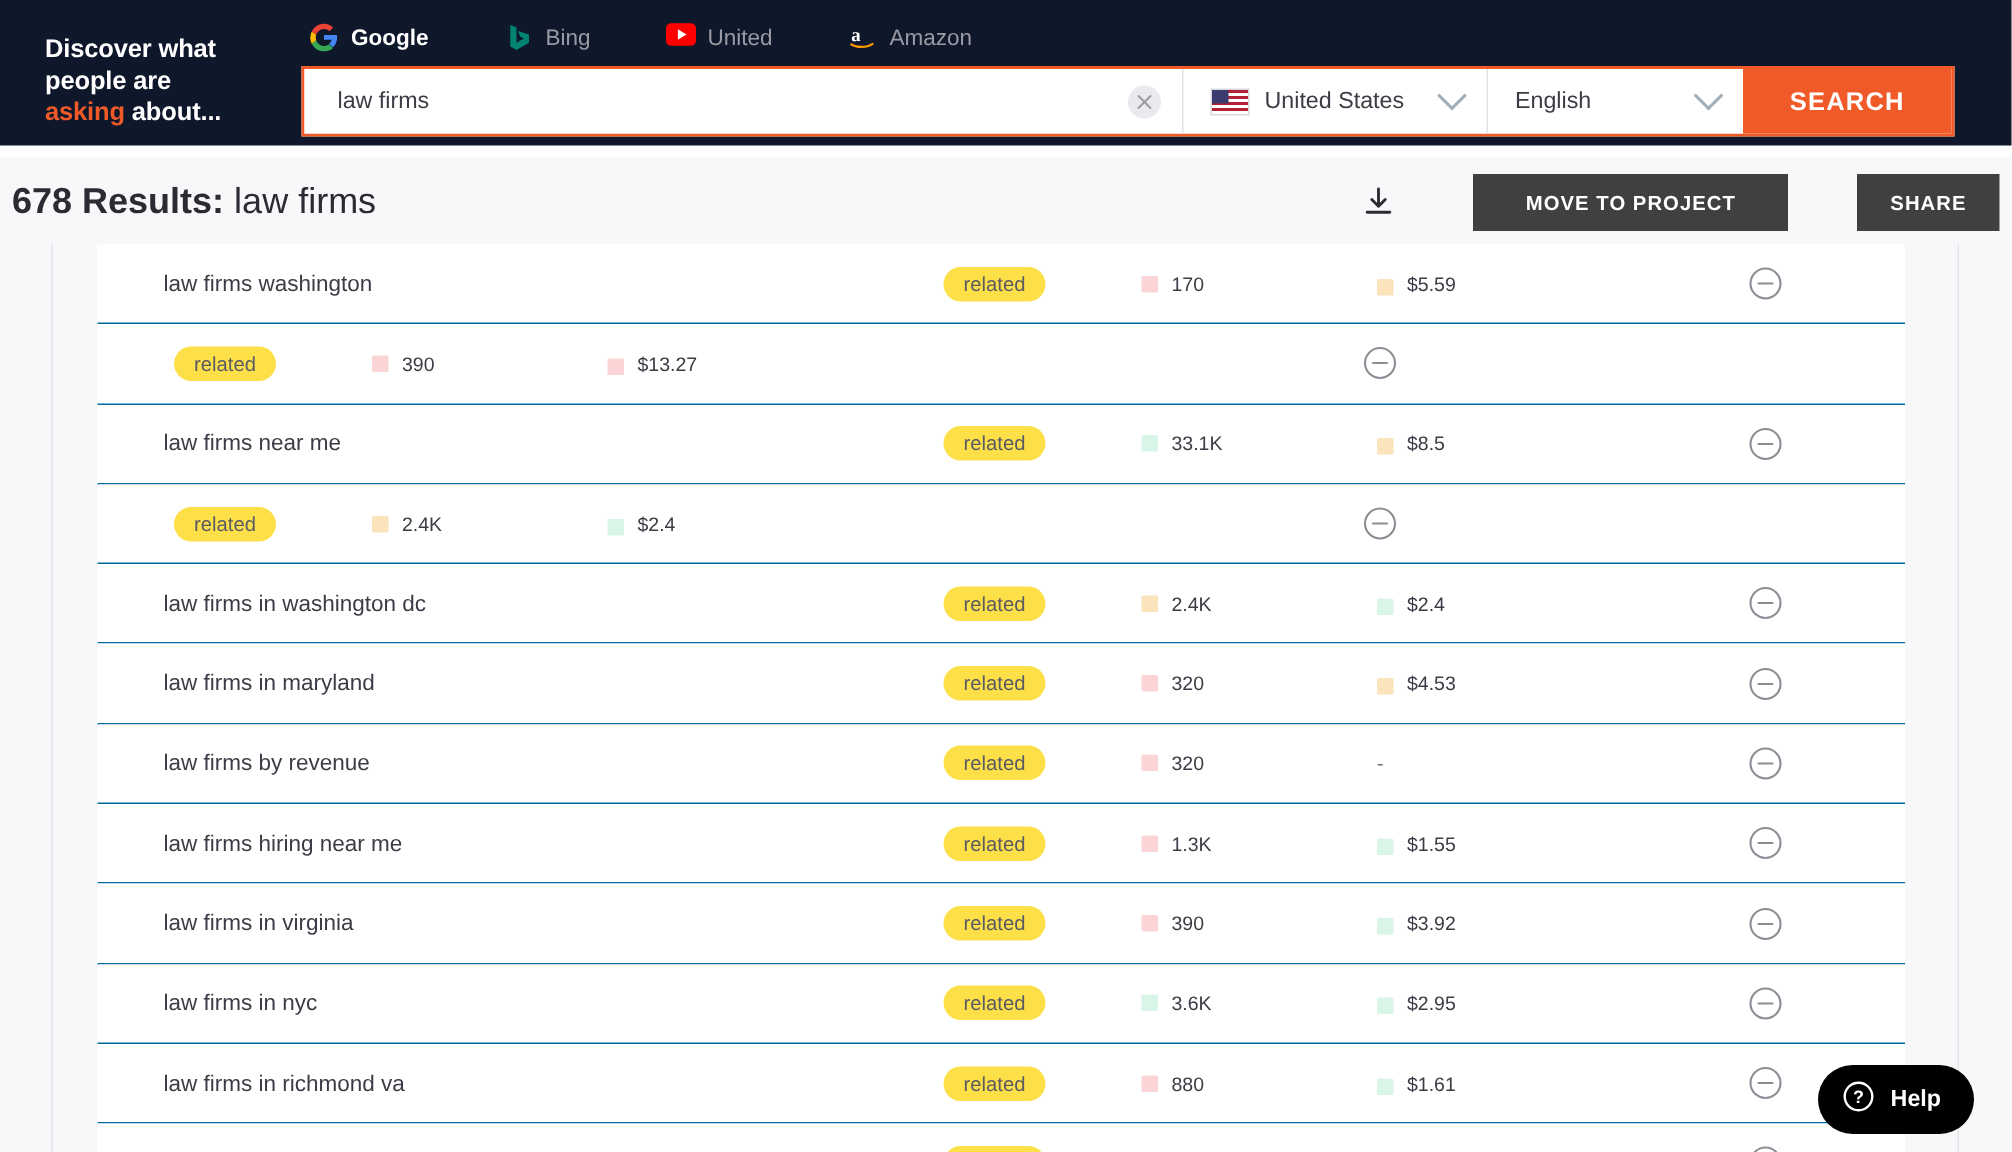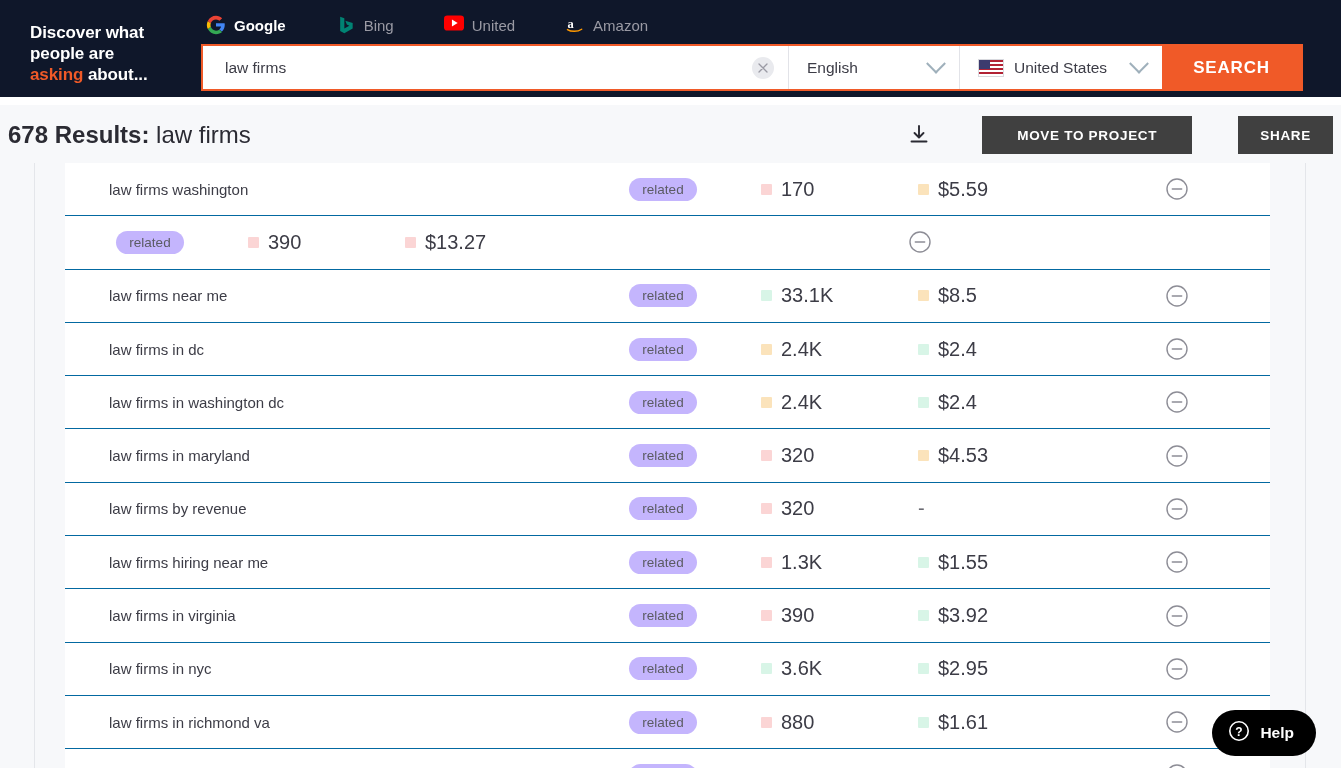--- a/index.html
+++ b/index.html
@@ -203,31 +203,31 @@
   .c-kw {
     flex: 0 0 513px;
     padding-left: 44px;
     font-size: 15px;
     color: #3c3c46;
     white-space: nowrap;
     overflow: hidden;
   }
   .c-tag { flex: 0 0 170px; display: flex; justify-content: center; }
   .badge {
-    background: #c4b5fd;
+    background: #fde047;
     color: #5b5b63;
     font-size: 13.5px;
     border-radius: 13px;
     padding: 4px 13px;
     white-space: nowrap;
   }
   .c-vol { flex: 0 0 160px; display: flex; align-items: center; gap: 9px; padding-left: 13px; }
-  .c-cpc { flex: 0 0 175px; display: flex; align-items: center; gap: 9px; padding-left: 10px; }
+  .c-cpc { flex: 0 0 175px; display: flex; align-items: flex-end; gap: 9px; padding-left: 10px; }
   .sw { width: 11px; height: 11px; flex: 0 0 11px; border-radius: 1px; }
-  .val { font-size: 20px; color: #3c3c46; }
+  .val { font-size: 13px; color: #3c3c46; }
   .val.dash { color: #6a6a72; }
   .c-act { flex: 1 1 auto; display: flex; justify-content: center; }
   .minus-btn {
     width: 26px; height: 26px;
     border: none; background: none;
     cursor: pointer;
     display: flex; align-items: center; justify-content: center;
   }
 
   
@@ -308,31 +308,31 @@
 
     <div class="search-field">
       <input type="text" value="law firms" style="">
       <button class="clear-btn">
         <svg width="10" height="10" viewBox="0 0 10 10">
           <path d="M1 1 L9 9 M9 1 L1 9" stroke="#9a9aa4" stroke-width="1.3" stroke-linecap="round"></path>
         </svg>
       </button>
     </div>
 
-    <div class="sel language">
-      <span class="sel-label">English</span>
-      <span class="chev"></span>
-    </div>
-
     <div class="sel country">
       <span class="flag">
         <span class="stripes"></span>
         <span class="canton"></span>
       </span>
       <span class="sel-label">United States</span>
+      <span class="chev"></span>
+    </div>
+
+    <div class="sel language">
+      <span class="sel-label">English</span>
       <span class="chev"></span>
     </div>
 
     <button class="search-btn">SEARCH</button>
   </div>
 </div>
 
 <div class="resultsbar">
   <div class="results-title">
     <b>678 Results:</b>
@@ -414,21 +414,20 @@
         <div class="c-act">
           <button class="minus-btn">
             <svg width="24" height="24" viewBox="0 0 24 24">
               <circle cx="12" cy="12" r="10" fill="none" stroke="#8d8d96" stroke-width="1.4"></circle>
               <path d="M7.3 12 H16.7" stroke="#8d8d96" stroke-width="1.4" stroke-linecap="round"></path>
             </svg>
           </button>
         </div>
       </div>
       <div class="row">
-        <div class="c-kw">law firms in dc</div>
         <div class="c-tag">
           <span class="badge">related</span>
         </div>
         <div class="c-vol">
           <span class="sw" style="background: rgb(251, 227, 187);"></span>
           <span class="val">2.4K</span>
         </div>
         <div class="c-cpc">
           <span class="sw" style="background: rgb(216, 245, 231);"></span>
           <span class="val">$2.4</span>

